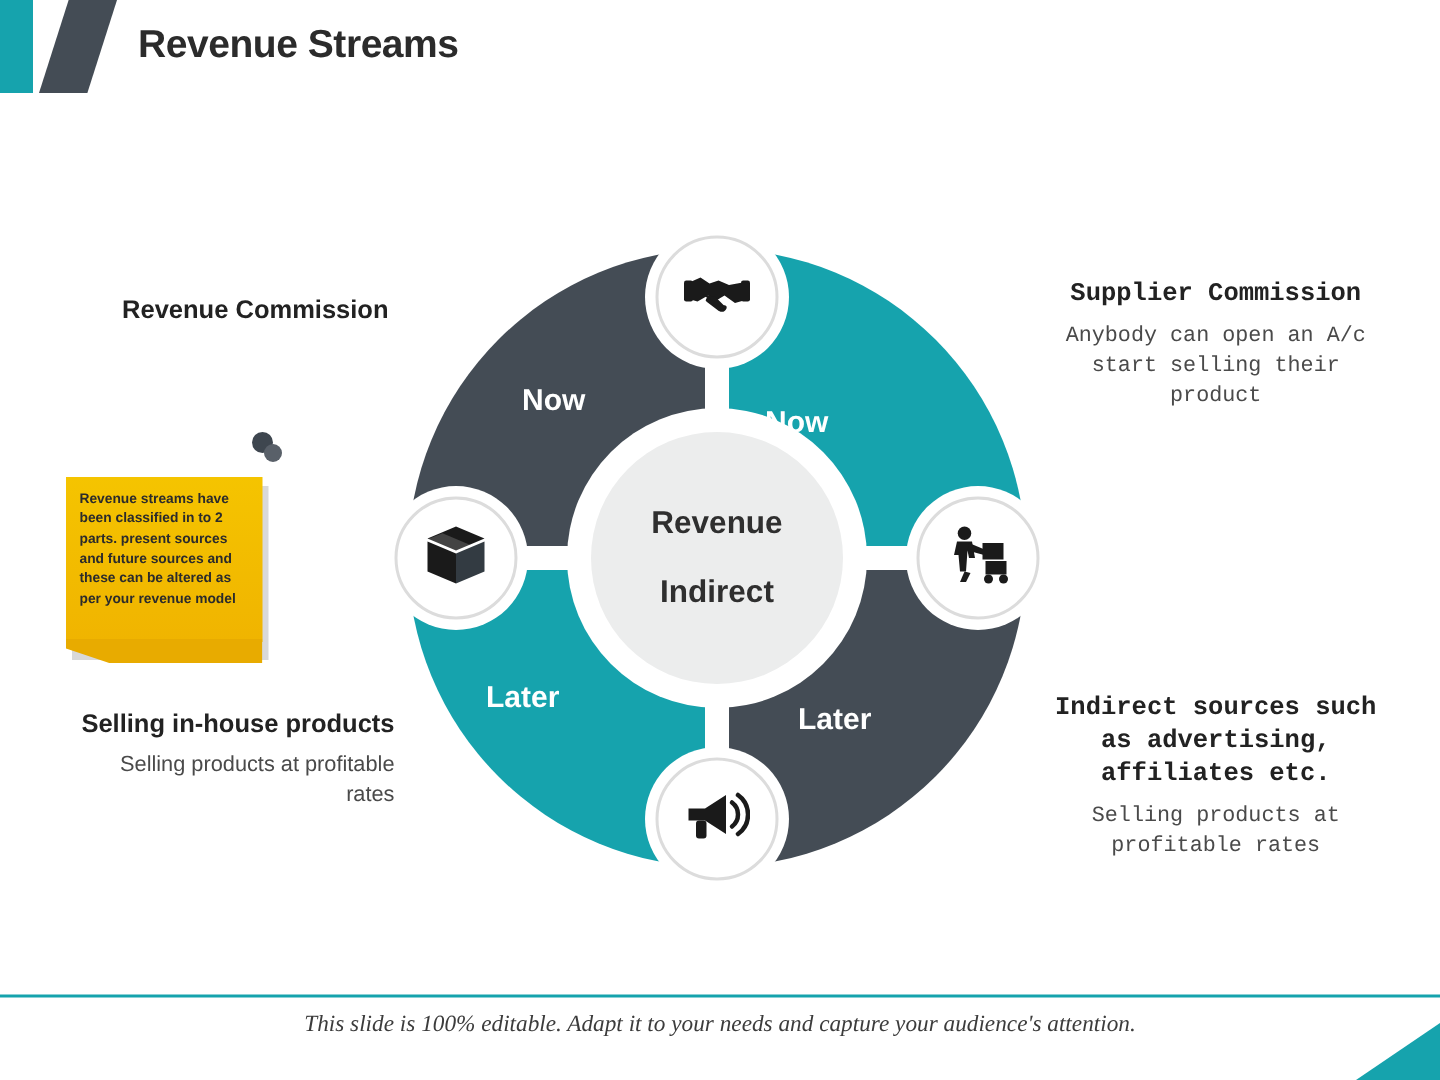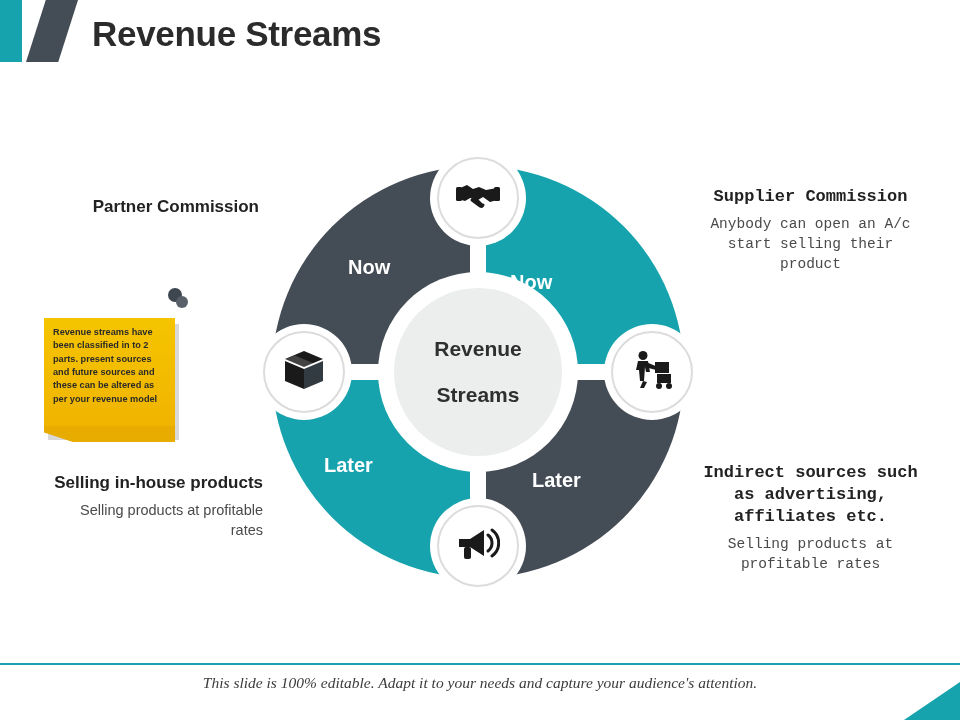--- a/index.html
+++ b/index.html
@@ -38,21 +38,21 @@
     top: 0;
     width: 52px;
     height: 62px;
     background: #444c55;
     clip-path: polygon(38% 0, 100% 0, 62% 100%, 0 100%);
   }
   .page-title {
     position: absolute;
     left: 92px;
     top: 14px;
-    font-size: 35px;
+    font-size: 26px;
     font-weight: bold;
     color: #2b2b2b;
     letter-spacing: -0.3px;
   }
 
   
   .footer-rule {
     position: absolute;
     left: 0;
     right: 0;
@@ -271,21 +271,21 @@
 </head>
 <body>
 
 <div class="header-accent">
   <div class="accent-teal"></div>
   <div class="accent-dark"></div>
 </div>
 <div class="page-title">Revenue Streams</div>
 
 <div class="cap cap-left" style="left:44px; top:196px;">
-  <div class="cap-title">Partner Commission</div>
+  <div class="cap-title">Revenue Commission</div>
 </div>
 
 <div class="cap cap-left" style="left:48px; top:472px;">
   <div class="cap-title">Selling in-house products</div>
   <div class="cap-body">Selling products at profitable rates</div>
 </div>
 
 <div class="cap cap-right" style="top:186px;">
   <div class="cap-title">Supplier Commission</div>
   <div class="cap-body">Anybody can open an A/c start selling their product</div>
@@ -319,21 +319,21 @@
   <div class="ring-gap gap-h"></div>
 
   <div class="ring-label label-now-left">Now</div>
   <div class="ring-label label-now-right">Now</div>
   <div class="ring-label label-later-left">Later</div>
   <div class="ring-label label-later-right">Later</div>
 
   <div class="hub">
     <div class="hub-inner">
       <div class="hub-label">Revenue</div>
-      <div class="hub-label">Streams</div>
+      <div class="hub-label">Indirect</div>
     </div>
   </div>
 
   <div class="node node-top">
     <div class="node-inner">
       <span>
         <svg width="44" height="32" viewBox="0 0 44 32">
           <path d="M2 9 L11 5 L17 9 L23 7 L30 10 L41 8 L41 20 L34 22 L27 17 L22 20 L16 17 L9 21 L2 19 Z" fill="#1a1a1a"></path>
           <path d="M12 16 L20 22 L24 26 L27 24 L21 18 Z" fill="#1a1a1a"></path>
           <rect x="0" y="7" width="6" height="14" rx="1.5" fill="#1a1a1a"></rect>

